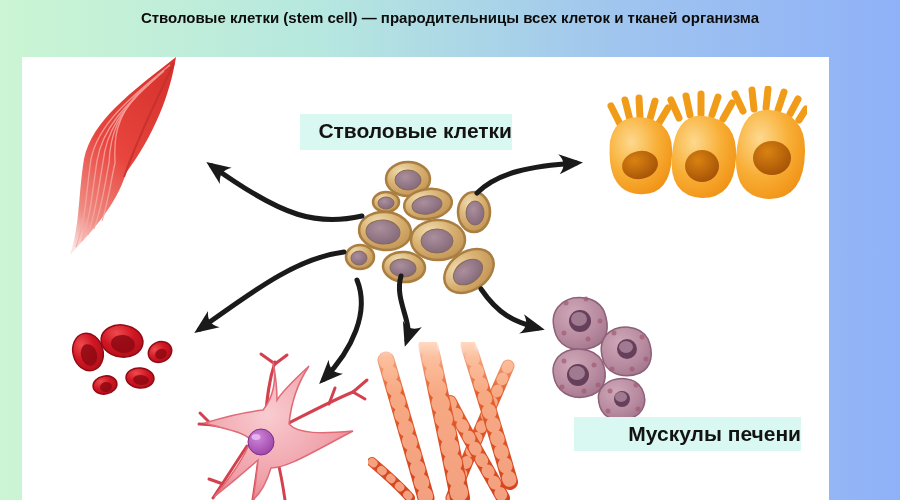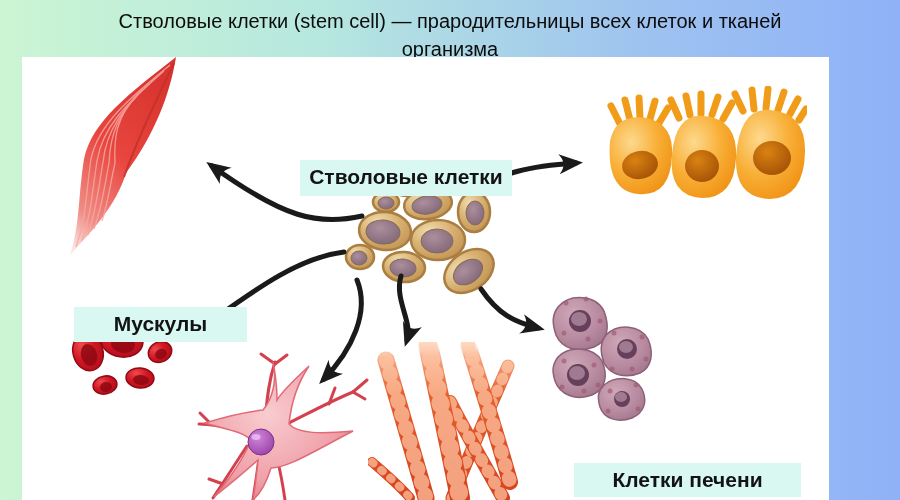--- a/index.html
+++ b/index.html
@@ -5,30 +5,30 @@
   * { margin:0; padding:0; box-sizing:border-box; }
   html,body { width:900px; height:500px; overflow:hidden; }
   body { font-family:"Liberation Sans", sans-serif; }
   .canvas {
     position:relative; width:900px; height:500px;
     background:linear-gradient(90deg,#cbf5d3 0%,#b7e8df 35%,#9fc4ef 70%,#8fb1f8 100%);
   }
   .title {
     position:absolute; top:7px; left:50%; transform:translateX(-50%);
     width:712px; text-align:center;
-    font-size:20px; font-weight:normal; color:#0c0c0c; line-height:1.42;
+    font-size:15px; font-weight:bold; color:#0c0c0c; line-height:1.42;
   }
   .panel {
     position:absolute; left:22px; top:57px; width:807px; height:443px;
     background:#ffffff;
   }
   .tag {
     position:absolute; background:#d9f8f2; color:#131313;
     font-weight:bold; font-size:21px; line-height:28px;
-    text-align:center; padding-top:3px; z-index:6;margin-top:46px;
+    text-align:right; padding-top:3px; z-index:6;
   }
   .tag-stem       { left:300px; top:114px; width:212px; height:36px; }
   .tag-intestinal { left:597px; top:199px; width:210px; height:34px; }
   .tag-muscles    { left:74px;  top:261px; width:173px; height:35px; }
   .tag-blood      { left:38px;  top:394px; width:214px; height:35px; }
   .tag-liver      { left:574px; top:417px; width:227px; height:34px; }
   .art { position:absolute; z-index:2; }
   .arrows { position:absolute; left:0; top:0; z-index:4; }
 </style>
 </head>
@@ -272,16 +272,15 @@
       <path d="M362 216 C 318 226, 284 218, 212 166" marker-end="url(#ah)"></path>
       <path d="M477 193 C 498 172, 532 166, 576 163" marker-end="url(#ah)"></path>
       <path d="M344 252 C 296 258, 252 292, 200 329" marker-end="url(#ah)"></path>
       <path d="M357 280 C 370 312, 352 350, 324 379" marker-end="url(#ah)"></path>
       <path d="M401 276 C 394 300, 413 322, 407 340" marker-end="url(#ah)"></path>
       <path d="M481 289 C 498 314, 514 322, 538 328" marker-end="url(#ah)"></path>
     </g>
   </svg>
 
   <div class="tag tag-stem">Стволовые клетки</div>
-  <div class="tag tag-muscles">Мускулы</div>
-  <div class="tag tag-liver">Клетки печени</div>
+  <div class="tag tag-liver">Мускулы печени</div>
 
 </div>
 
 </body></html>

